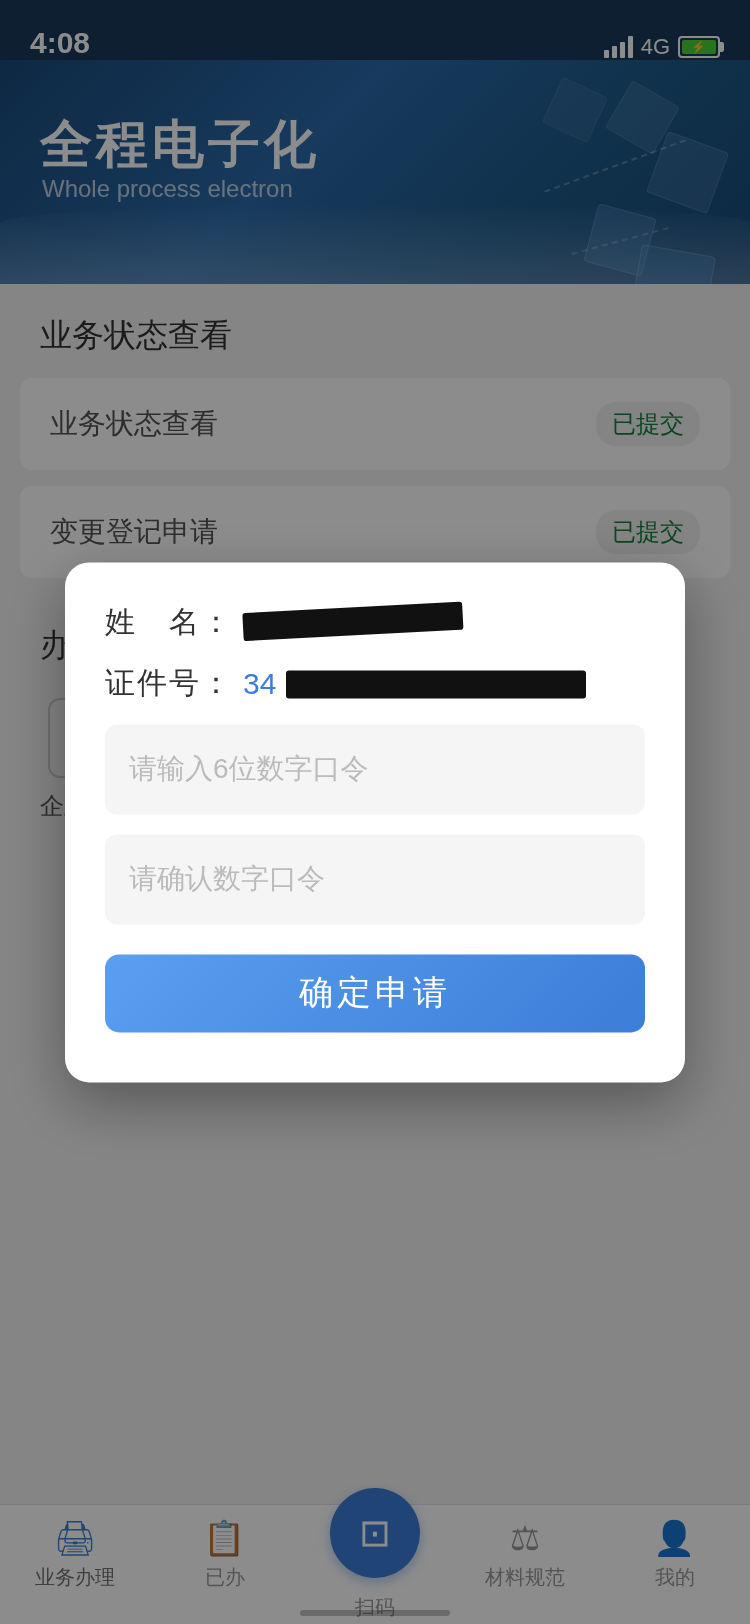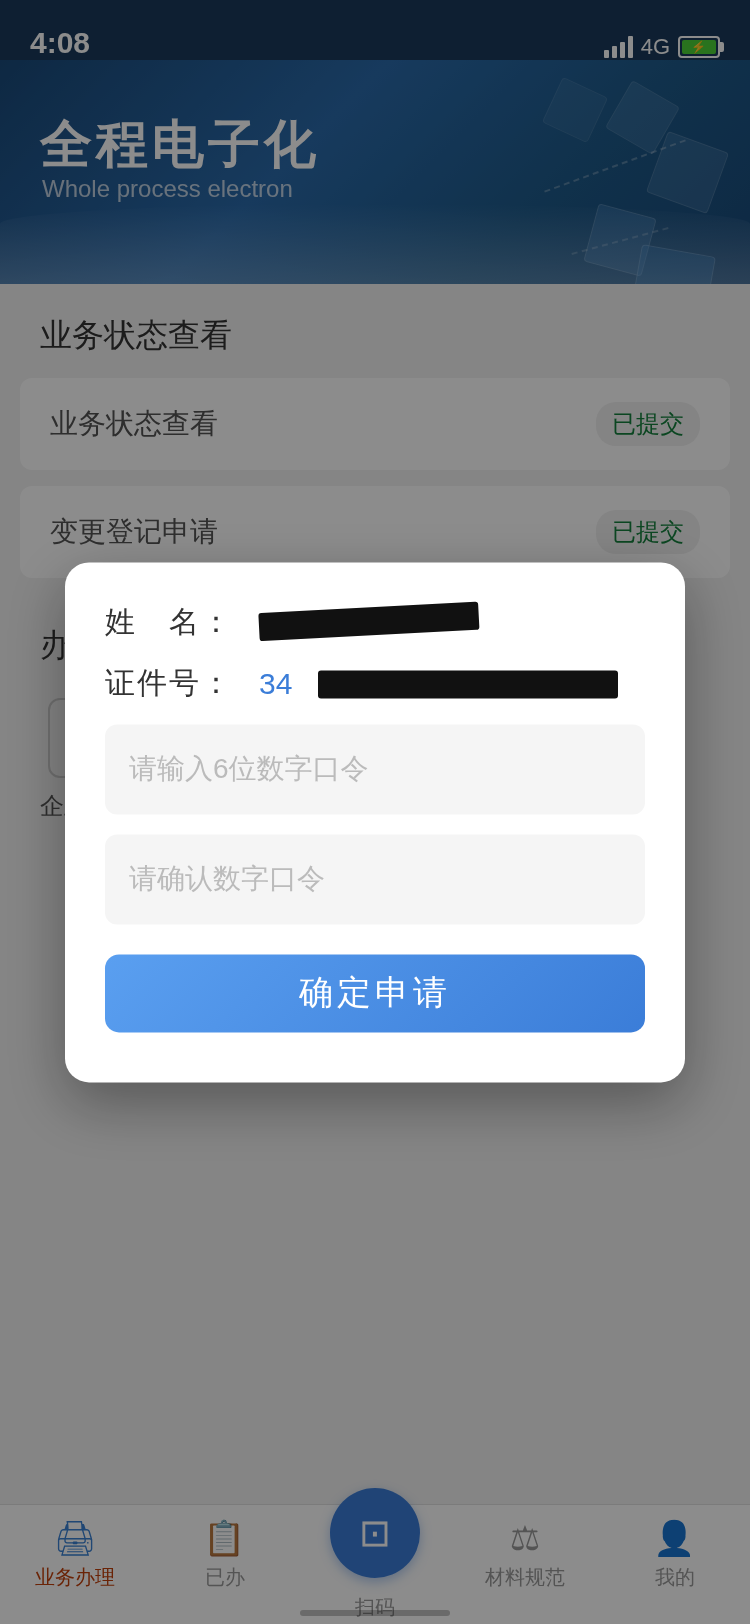--- a/index.html
+++ b/index.html
@@ -264,21 +264,21 @@
     }
     .nav-icon {
       font-size: 34px;
       color: #999;
     }
     .nav-icon.active { color: #3b82d4; }
     .nav-label {
       font-size: 20px;
       color: #999;
     }
-    .nav-label.active { color: #c2410c; }
+    .nav-label.active { color: #737373; }
     .nav-scan-btn {
       width: 90px;
       height: 90px;
       background: #3b7dd8;
       border-radius: 50%;
       display: flex;
       align-items: center;
       justify-content: center;
       margin-bottom: 10px;
       box-shadow: 0 4px 12px rgba(59,125,216,0.4);
@@ -321,21 +321,21 @@
       background: white;
       border-radius: 24px;
       padding: 40px 40px 50px;
       z-index: 200;
       box-shadow: 0 20px 60px rgba(0,0,0,0.35);
     }
     .modal-field-row {
       display: flex;
       align-items: center;
       margin-bottom: 20px;
-      gap: 26px;
+      gap: 10px;
     }
     .modal-field-label {
       font-size: 30px;
       color: #333;
       min-width: 110px;
       letter-spacing: 2px;
     }
     .modal-field-value {
       font-size: 30px;
       color: #333;

